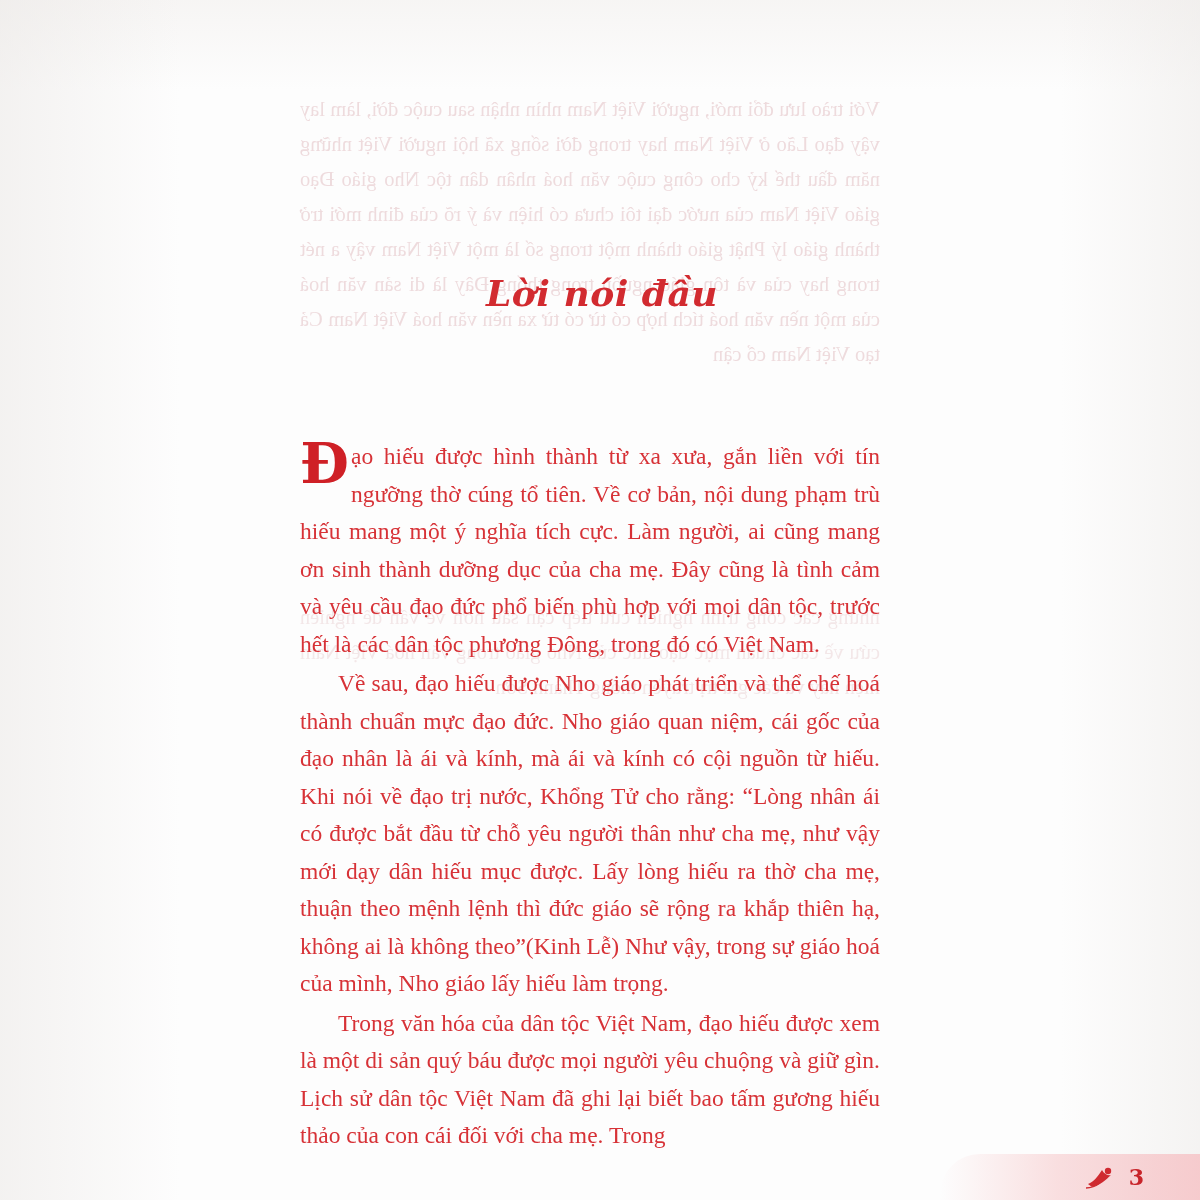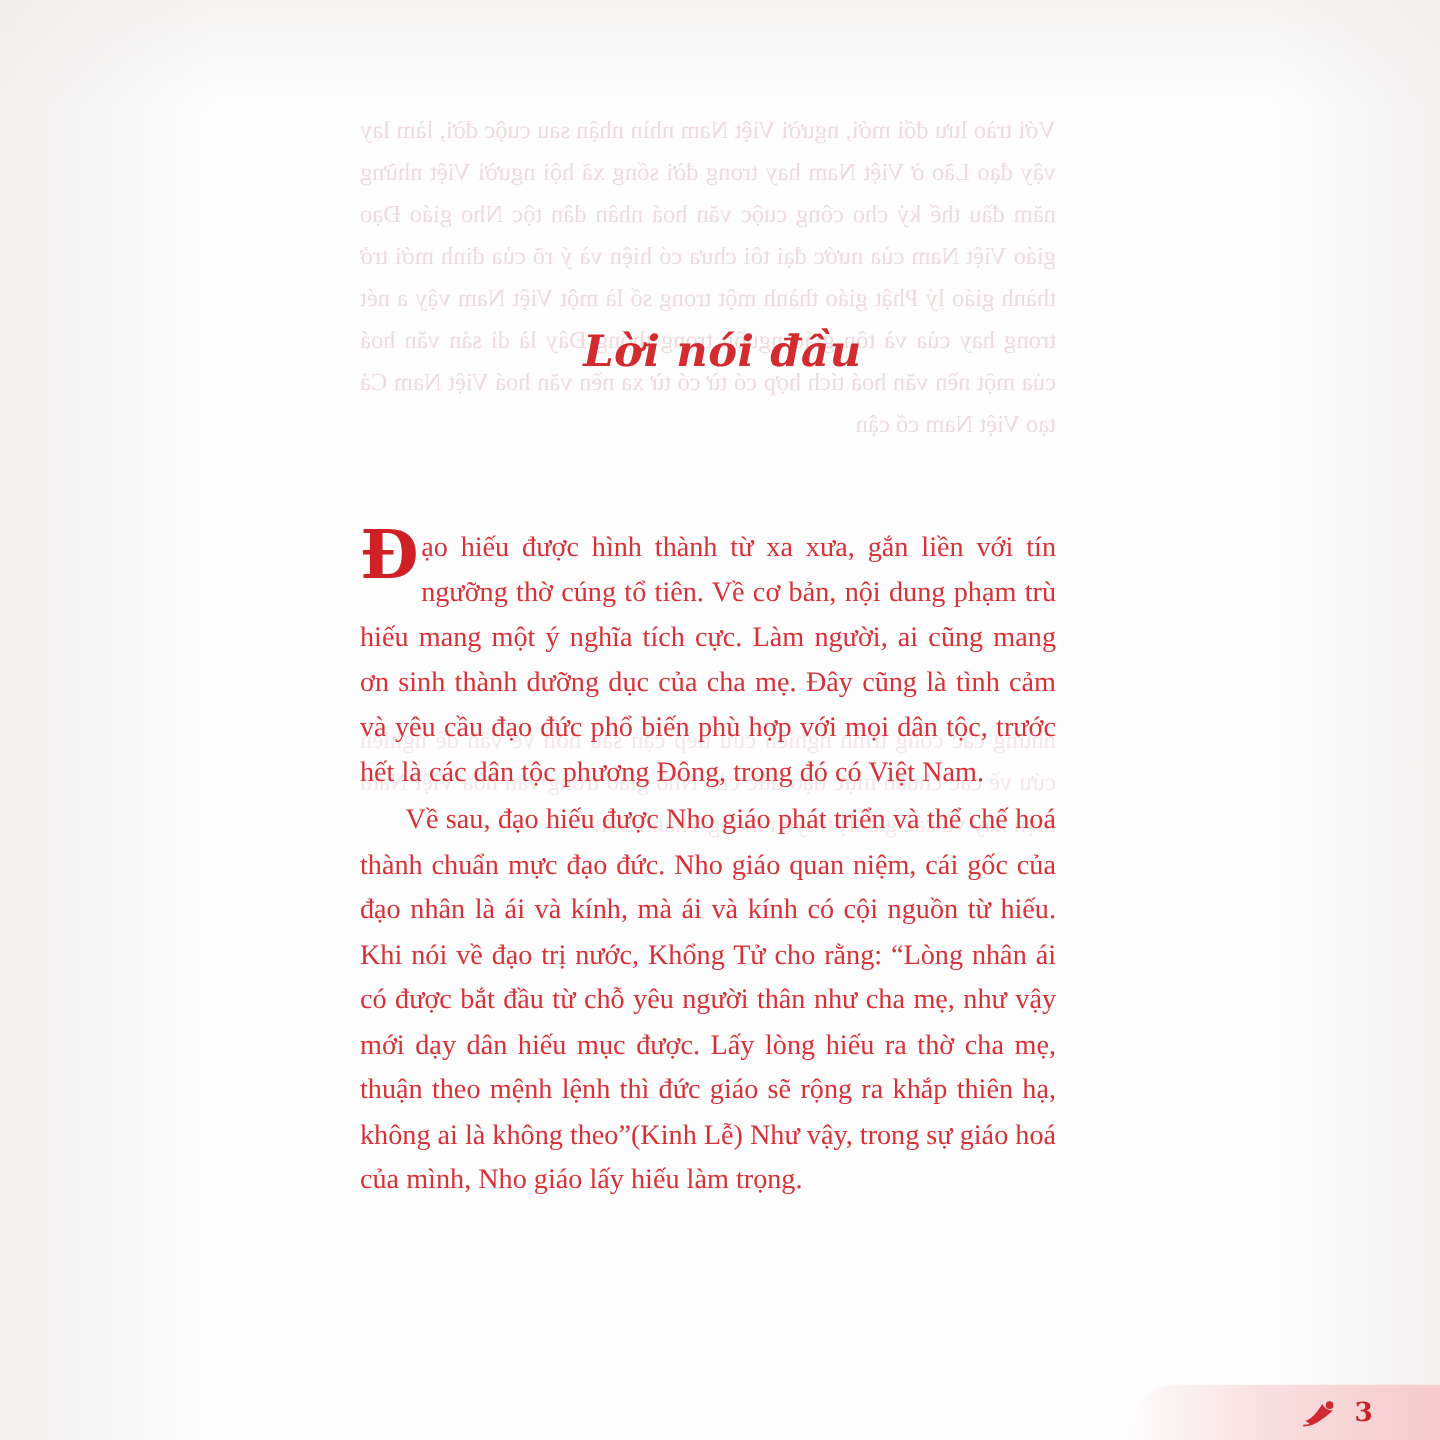--- a/index.html
+++ b/index.html
@@ -159,20 +159,21 @@
   <div class="content">
 
     <div class="title">Lời nói đầu</div>
 
     <div class="body-text">
 
       <p class="first"><span class="dropcap">Đ</span><span>ạo hiếu được hình thành từ xa xưa, gắn liền với tín ngưỡng thờ cúng tổ tiên. Về cơ bản, nội dung phạm trù hiếu mang một ý nghĩa tích cực. Làm người, ai cũng mang ơn sinh thành dưỡng dục của cha mẹ. Đây cũng là tình cảm và yêu cầu đạo đức phổ biến phù hợp với mọi dân tộc, trước hết là các dân tộc phương Đông, trong đó có Việt Nam.</span></p>
 
       <p>Về sau, đạo hiếu được Nho giáo phát triển và thể chế hoá thành chuẩn mực đạo đức. Nho giáo quan niệm, cái gốc của đạo nhân là ái và kính, mà ái và kính có cội nguồn từ hiếu. Khi nói về đạo trị nước, Khổng Tử cho rằng: “Lòng nhân ái có được bắt đầu từ chỗ yêu người thân như cha mẹ, như vậy mới dạy dân hiếu mục được. Lấy lòng hiếu ra thờ cha mẹ, thuận theo mệnh lệnh thì đức giáo sẽ rộng ra khắp thiên hạ, không ai là không theo”(Kinh Lễ) Như vậy, trong sự giáo hoá của mình, Nho giáo lấy hiếu làm trọng.</p>
 
+      <p>Trong văn hóa của dân tộc Việt Nam, đạo hiếu được xem là một di sản quý báu được mọi người yêu chuộng và giữ gìn. Lịch sử dân tộc Việt Nam đã ghi lại biết bao tấm gương hiếu thảo của con cái đối với cha mẹ. Trong</p>
 
     </div>
   </div>
 
   <div class="footer">
     <div class="footer-bar"></div>
     <div class="ornament">
       <svg width="30" height="28" viewBox="0 0 30 28" aria-hidden="true">
         <path d="M4 20 C10 18 14 12 18 6 C20 10 24 12 27 11 C22 16 16 21 8 23 Z" fill="#cf2a30"></path>
         <circle cx="24" cy="7" r="3.2" fill="#cf2a30"></circle>

